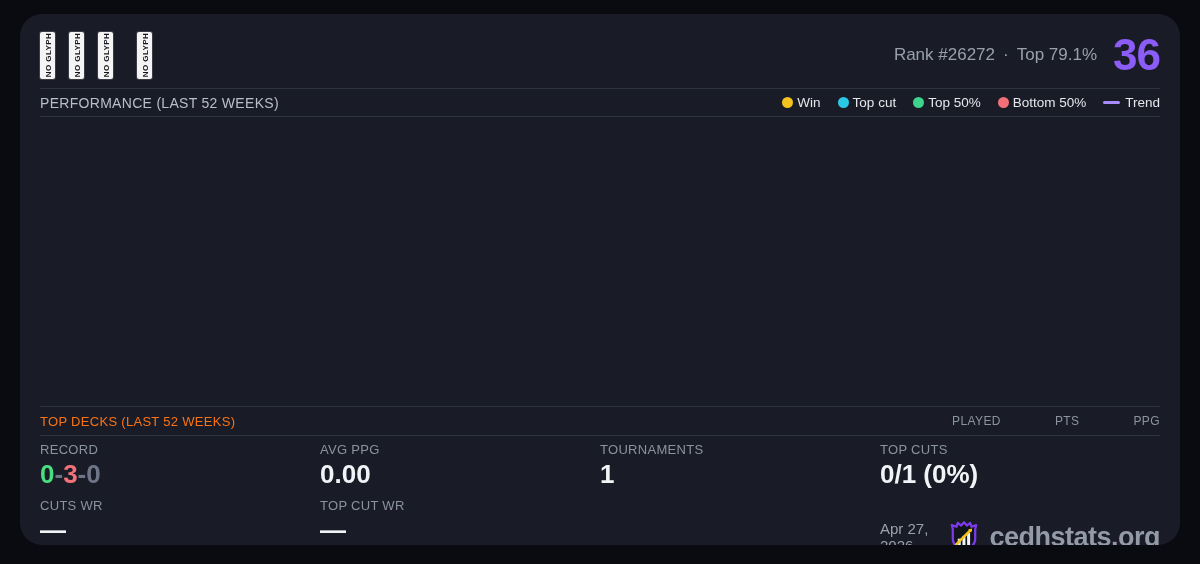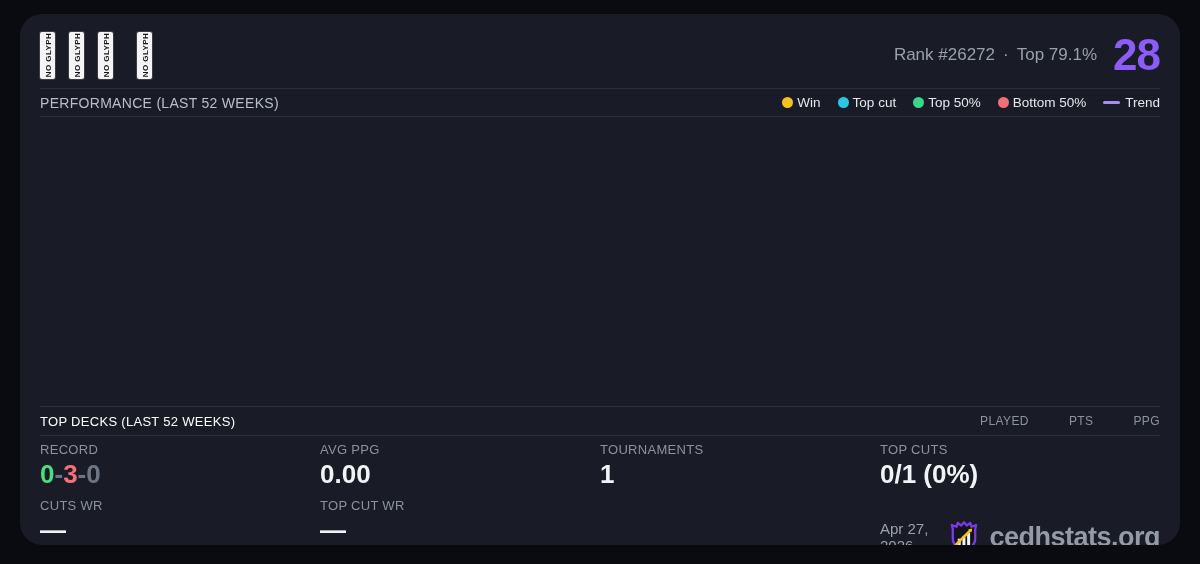--- a/index.html
+++ b/index.html
@@ -29,22 +29,22 @@
   .section-title { font-size:14px; color:#b9bfca; letter-spacing:.3px; }
   .legend { display:flex; align-items:center; gap:17px; }
   .legend-item { display:flex; align-items:center; font-size:13.5px; color:#e4e7ec; }
   .legend-dot { width:11px; height:11px; border-radius:50%; margin-right:4px; }
   .legend-line { width:17px; height:3px; border-radius:2px; margin-right:5px; }
 
   .chart-area { height:289px; }
 
   
   .topdecks-header { height:28px; display:flex; align-items:center; justify-content:space-between; }
-  .topdecks-title { font-size:13px; color:#ffffff; letter-spacing:.3px; }
-  .topdecks-cols { display:flex; gap:40px; }
+  .topdecks-title { font-size:13px; color:#f97316; letter-spacing:.3px; }
+  .topdecks-cols { display:flex; gap:54px; }
   .topdecks-cols span { font-size:12px; color:#8b92a0; letter-spacing:.4px; }
 
   
   .stats-grid { display:grid; grid-template-columns:280px 280px 280px 280px;
                 grid-template-rows:56px 56px; padding-top:6px; }
   .stat-cell .stat-label { font-size:13px; color:#8b92a0; letter-spacing:.3px; margin-bottom:3px; }
   .stat-cell .stat-value { font-size:26px; font-weight:700; color:#f2f3f6; line-height:1.1; }
   .stat-value.dim { color:#6e7586; }
   .record-sep { color:#6e7586; }
 
@@ -70,21 +70,21 @@
         </div>
       <div class="glyph-block">
           <span>NO GLYPH</span>
         </div>
       <div class="glyph-block gap">
           <span>NO GLYPH</span>
         </div>
     </div>
     <div class="rank-area">
       <span class="rank-text"><span>Rank #26272</span><span class="sep">·</span><span>Top 79.1%</span></span>
-      <span class="score" style="color: rgb(139, 92, 246);">28</span>
+      <span class="score" style="color: rgb(139, 92, 246);">36</span>
     </div>
   </div>
 
   <div class="divider"></div>
 
   <div class="perf-header">
     <span class="section-title">PERFORMANCE (LAST 52 WEEKS)</span>
     <div class="legend">
       <span class="legend-item">
           <span class="legend-dot" style="background-color: rgb(242, 194, 31);"></span>

